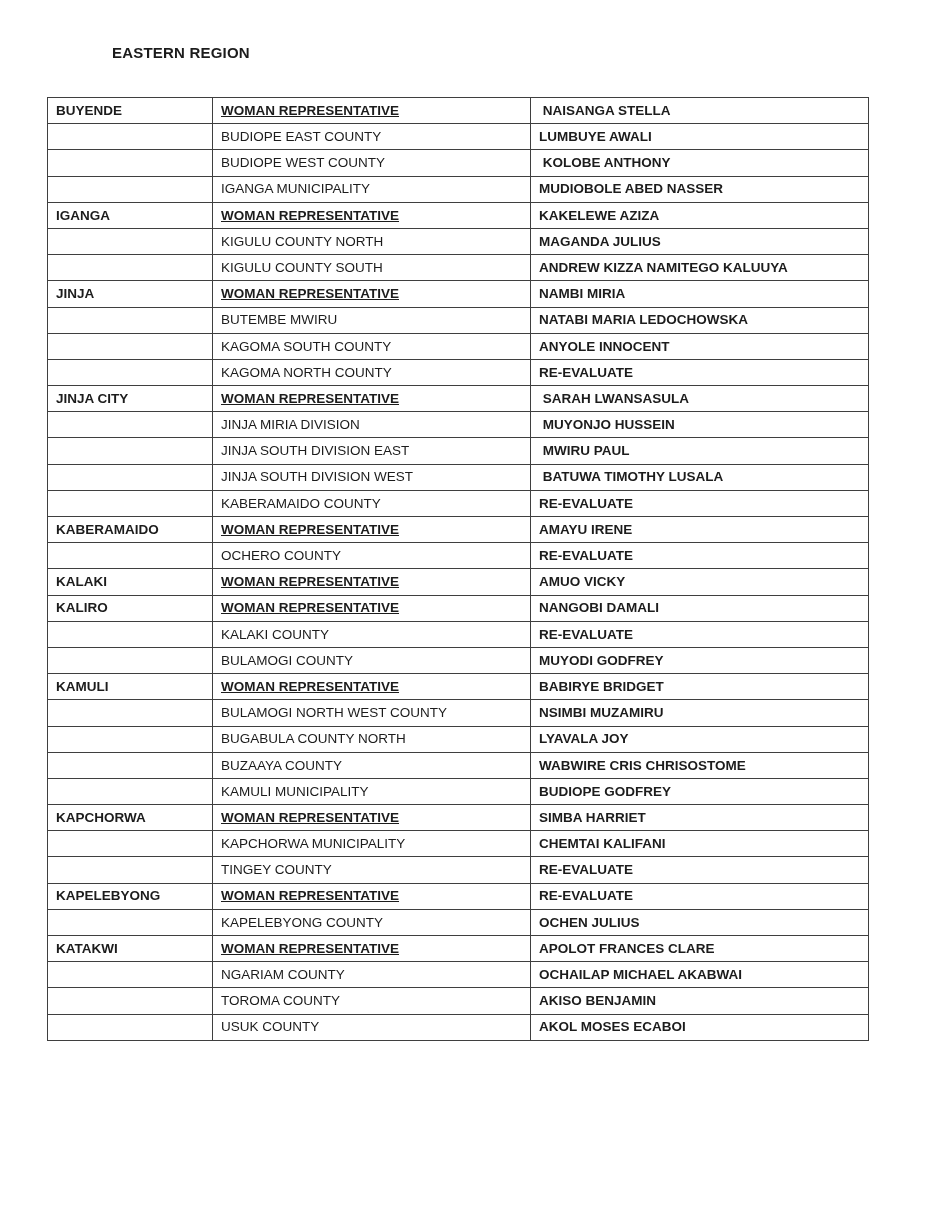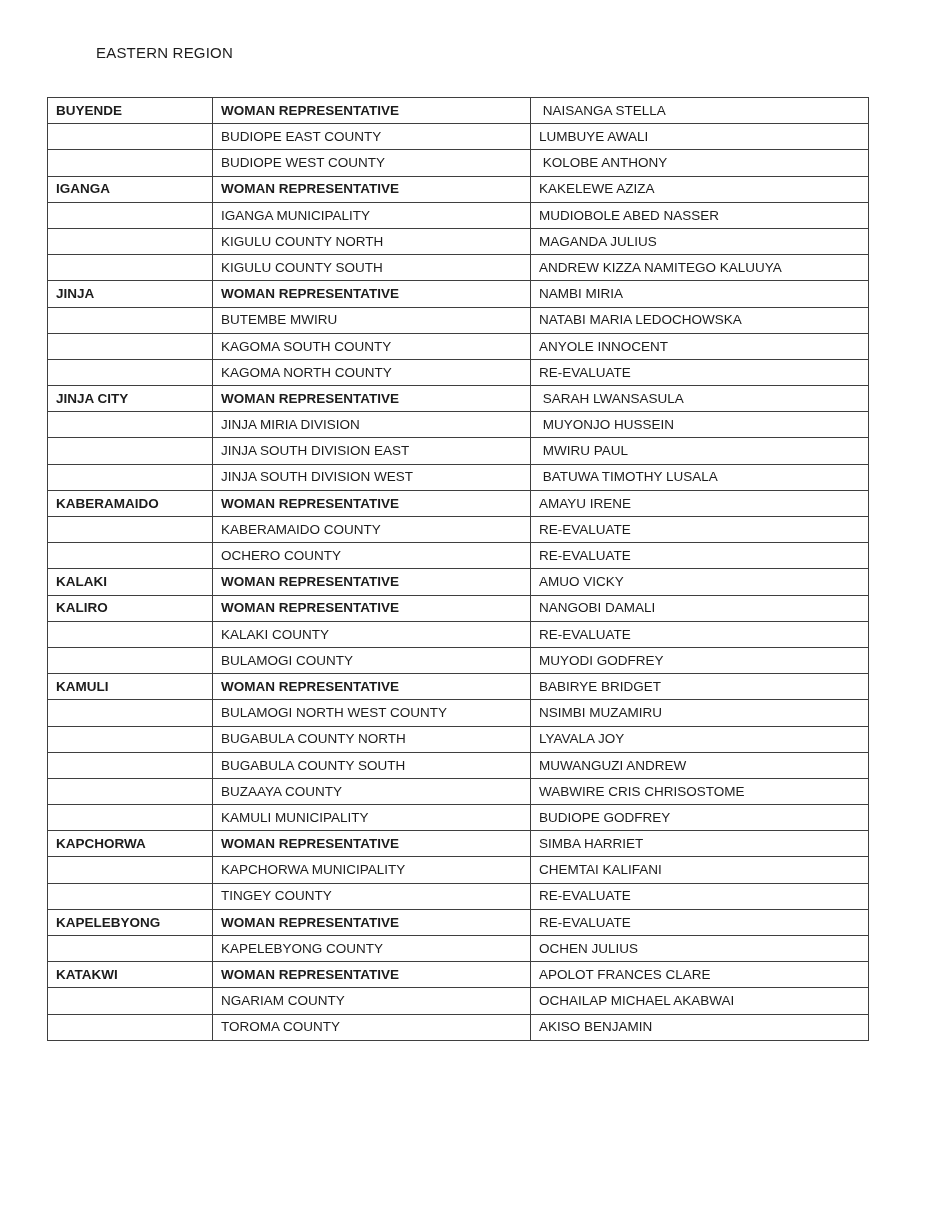--- a/index.html
+++ b/index.html
@@ -18,26 +18,26 @@
     --text: #1c1c1c;
   }
   .page {
     position: relative;
     width: 945px;
     height: 1213px;
     background: #ffffff;
   }
   .title {
     position: absolute;
-    left: 96px;
+    left: 112px;
     top: 44px;
     font-size: 15px;
     letter-spacing: 0.2px;
     color: var(--text);
-    font-weight: 400;
+    font-weight: 700;
   }
   table.candidates {
     position: absolute;
     left: 47px;
     top: 97px;
     border-collapse: collapse;
     table-layout: fixed;
     width: 821px;
     background: #ffffff;
     border-radius: 25px;
@@ -54,25 +54,26 @@
     color: var(--text);
   }
   td.c-district {
     font-weight: 700;
   }
   td.c-office {
     padding-left: 9px;
   }
   td.c-office.bold {
     font-weight: 700;
+    text-decoration: underline;
   }
   td.c-candidate {
     padding-left: 10px;
     color: var(--red);
-    font-weight: 400;
+    font-weight: 700;
   }
 </style>
 </head>
 <body>
 
 <div class="page">
   <div class="title">EASTERN REGION</div>
 
   <table class="candidates">
     <colgroup>
@@ -90,30 +91,30 @@
           <td class="c-district"></td>
           <td class="c-office">BUDIOPE EAST COUNTY</td>
           <td class="c-candidate">LUMBUYE AWALI</td>
         </tr>
         <tr>
           <td class="c-district"></td>
           <td class="c-office">BUDIOPE WEST COUNTY</td>
           <td class="c-candidate"> KOLOBE ANTHONY</td>
         </tr>
         <tr>
-          <td class="c-district">IGANGA</td>
-          <td class="c-office bold">WOMAN REPRESENTATIVE</td>
-          <td class="c-candidate">KAKELEWE AZIZA</td>
-        </tr>
-        <tr>
           <td class="c-district"></td>
           <td class="c-office">IGANGA MUNICIPALITY</td>
           <td class="c-candidate">MUDIOBOLE ABED NASSER</td>
         </tr>
         <tr>
+          <td class="c-district">IGANGA</td>
+          <td class="c-office bold">WOMAN REPRESENTATIVE</td>
+          <td class="c-candidate">KAKELEWE AZIZA</td>
+        </tr>
+        <tr>
           <td class="c-district"></td>
           <td class="c-office">KIGULU COUNTY NORTH</td>
           <td class="c-candidate">MAGANDA JULIUS</td>
         </tr>
         <tr>
           <td class="c-district"></td>
           <td class="c-office">KIGULU COUNTY SOUTH</td>
           <td class="c-candidate">ANDREW KIZZA NAMITEGO KALUUYA</td>
         </tr>
         <tr>
@@ -150,28 +151,28 @@
           <td class="c-district"></td>
           <td class="c-office">JINJA SOUTH DIVISION EAST</td>
           <td class="c-candidate"> MWIRU PAUL</td>
         </tr>
         <tr>
           <td class="c-district"></td>
           <td class="c-office">JINJA SOUTH DIVISION WEST</td>
           <td class="c-candidate"> BATUWA TIMOTHY LUSALA</td>
         </tr>
         <tr>
+          <td class="c-district"></td>
+          <td class="c-office">KABERAMAIDO COUNTY</td>
+          <td class="c-candidate">RE-EVALUATE</td>
+        </tr>
+        <tr>
           <td class="c-district">KABERAMAIDO</td>
           <td class="c-office bold">WOMAN REPRESENTATIVE</td>
           <td class="c-candidate">AMAYU IRENE</td>
-        </tr>
-        <tr>
-          <td class="c-district"></td>
-          <td class="c-office">KABERAMAIDO COUNTY</td>
-          <td class="c-candidate">RE-EVALUATE</td>
         </tr>
         <tr>
           <td class="c-district"></td>
           <td class="c-office">OCHERO COUNTY</td>
           <td class="c-candidate">RE-EVALUATE</td>
         </tr>
         <tr>
           <td class="c-district">KALAKI</td>
           <td class="c-office bold">WOMAN REPRESENTATIVE</td>
           <td class="c-candidate">AMUO VICKY</td>
@@ -201,25 +202,20 @@
           <td class="c-office">BULAMOGI NORTH WEST COUNTY</td>
           <td class="c-candidate">NSIMBI MUZAMIRU</td>
         </tr>
         <tr>
           <td class="c-district"></td>
           <td class="c-office">BUGABULA COUNTY NORTH</td>
           <td class="c-candidate">LYAVALA JOY</td>
         </tr>
         <tr>
           <td class="c-district"></td>
-          <td class="c-office">BUGABULA COUNTY SOUTH</td>
-          <td class="c-candidate">MUWANGUZI ANDREW</td>
-        </tr>
-        <tr>
-          <td class="c-district"></td>
           <td class="c-office">BUZAAYA COUNTY</td>
           <td class="c-candidate">WABWIRE CRIS CHRISOSTOME</td>
         </tr>
         <tr>
           <td class="c-district"></td>
           <td class="c-office">KAMULI MUNICIPALITY</td>
           <td class="c-candidate">BUDIOPE GODFREY</td>
         </tr>
         <tr>
           <td class="c-district">KAPCHORWA</td>
@@ -253,16 +249,21 @@
         </tr>
         <tr>
           <td class="c-district"></td>
           <td class="c-office">NGARIAM COUNTY</td>
           <td class="c-candidate">OCHAILAP MICHAEL AKABWAI</td>
         </tr>
         <tr>
           <td class="c-district"></td>
           <td class="c-office">TOROMA COUNTY</td>
           <td class="c-candidate">AKISO BENJAMIN</td>
+        </tr>
+        <tr>
+          <td class="c-district"></td>
+          <td class="c-office">USUK COUNTY</td>
+          <td class="c-candidate">AKOL MOSES ECABOI</td>
         </tr>
       </tbody>
   </table>
 </div>
 
 </body></html>

